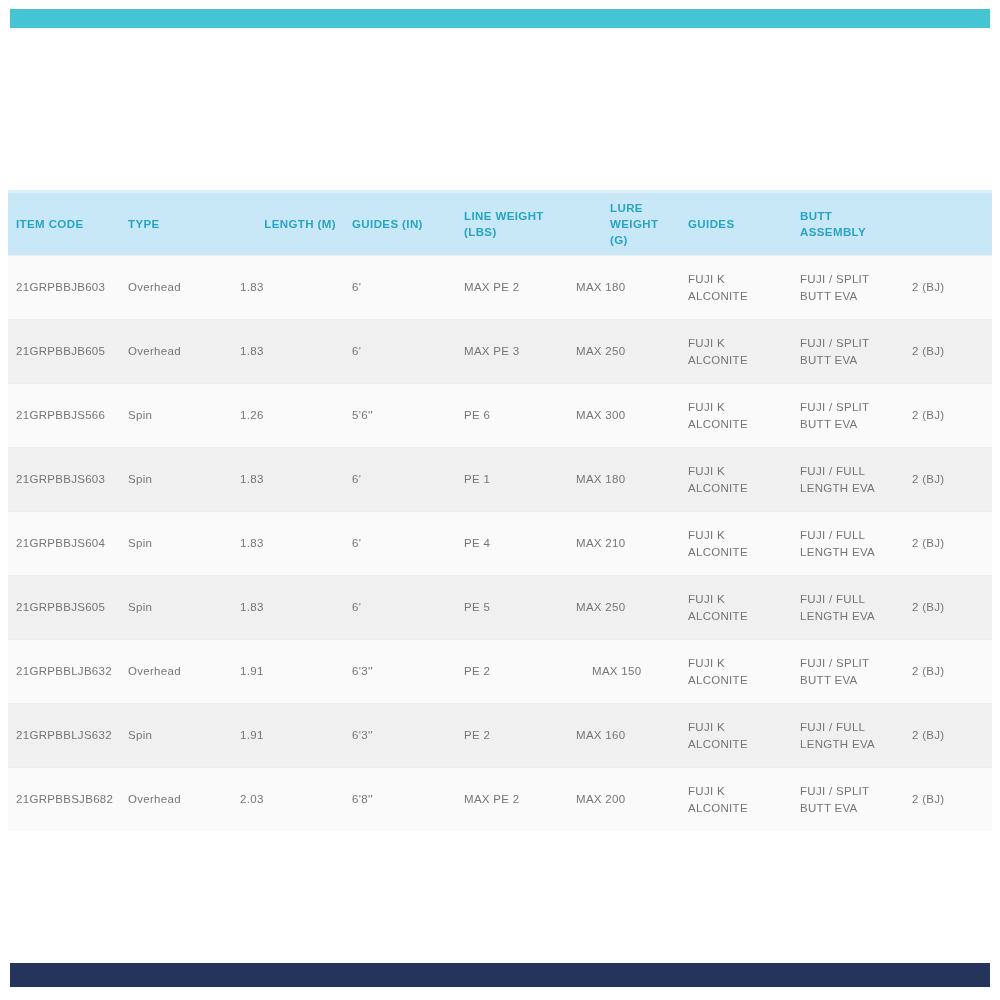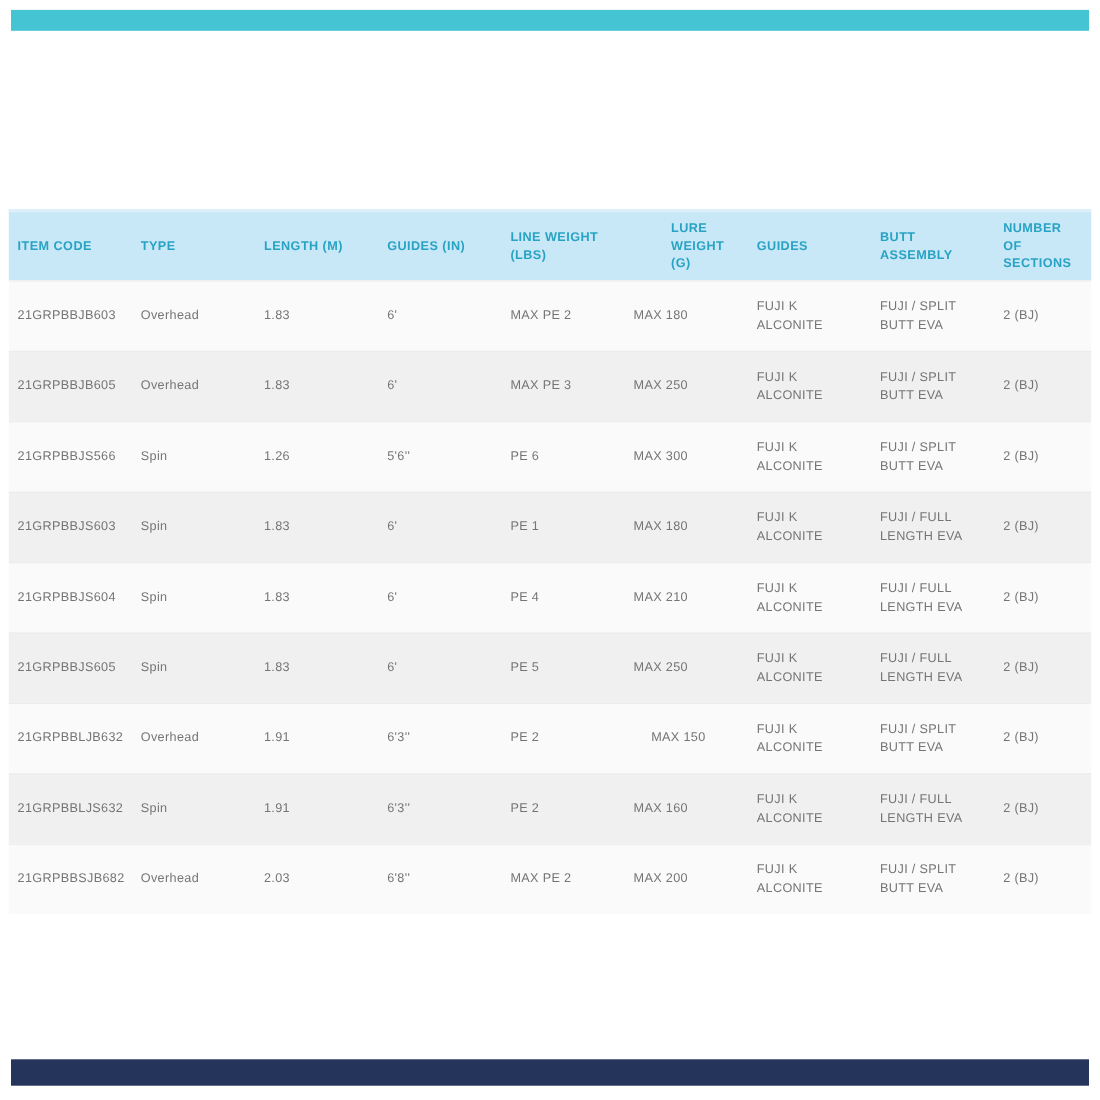--- a/index.html
+++ b/index.html
@@ -47,31 +47,29 @@
 </head>
 <body>
 
 <div class="page">
   <div class="accent-bar top" style="background: rgb(69, 196, 211);"></div>
 
   <div class="spec-table">
     <div class="thead" style="background: rgb(200, 232, 247);">
         <div class="th" style="color: rgb(41, 163, 196);">ITEM CODE</div>
         <div class="th" style="color: rgb(41, 163, 196);">TYPE</div>
-        <div class="th" style="color: rgb(41, 163, 196);">LENGTH (M)</div>
+        <div class="th" style="color: rgb(41, 163, 196); text-align: right;">LENGTH (M)</div>
         <div class="th" style="color: rgb(41, 163, 196);">GUIDES (IN)</div>
         <div class="th" style="color: rgb(41, 163, 196);">LINE WEIGHT
 (LBS)</div>
         <div class="th" style="color: rgb(41, 163, 196); margin-left: 34px;">LURE WEIGHT
 (G)</div>
         <div class="th" style="color: rgb(41, 163, 196);">GUIDES</div>
         <div class="th" style="color: rgb(41, 163, 196);">BUTT
 ASSEMBLY</div>
-        <div class="th" style="color: rgb(41, 163, 196);">NUMBER OF
-SECTIONS</div>
       </div>
     <div class="tbody">
         <div class="tr">
           <div class="td" style="color: rgb(117, 117, 117);">21GRPBBJB603</div>
           <div class="td" style="color: rgb(117, 117, 117);">Overhead</div>
           <div class="td" style="color: rgb(117, 117, 117);">1.83</div>
           <div class="td" style="color: rgb(117, 117, 117);">6'</div>
           <div class="td" style="color: rgb(117, 117, 117);">MAX PE 2</div>
           <div class="td" style="color: rgb(117, 117, 117);">MAX 180</div>
           <div class="td" style="color: rgb(117, 117, 117);">FUJI K

